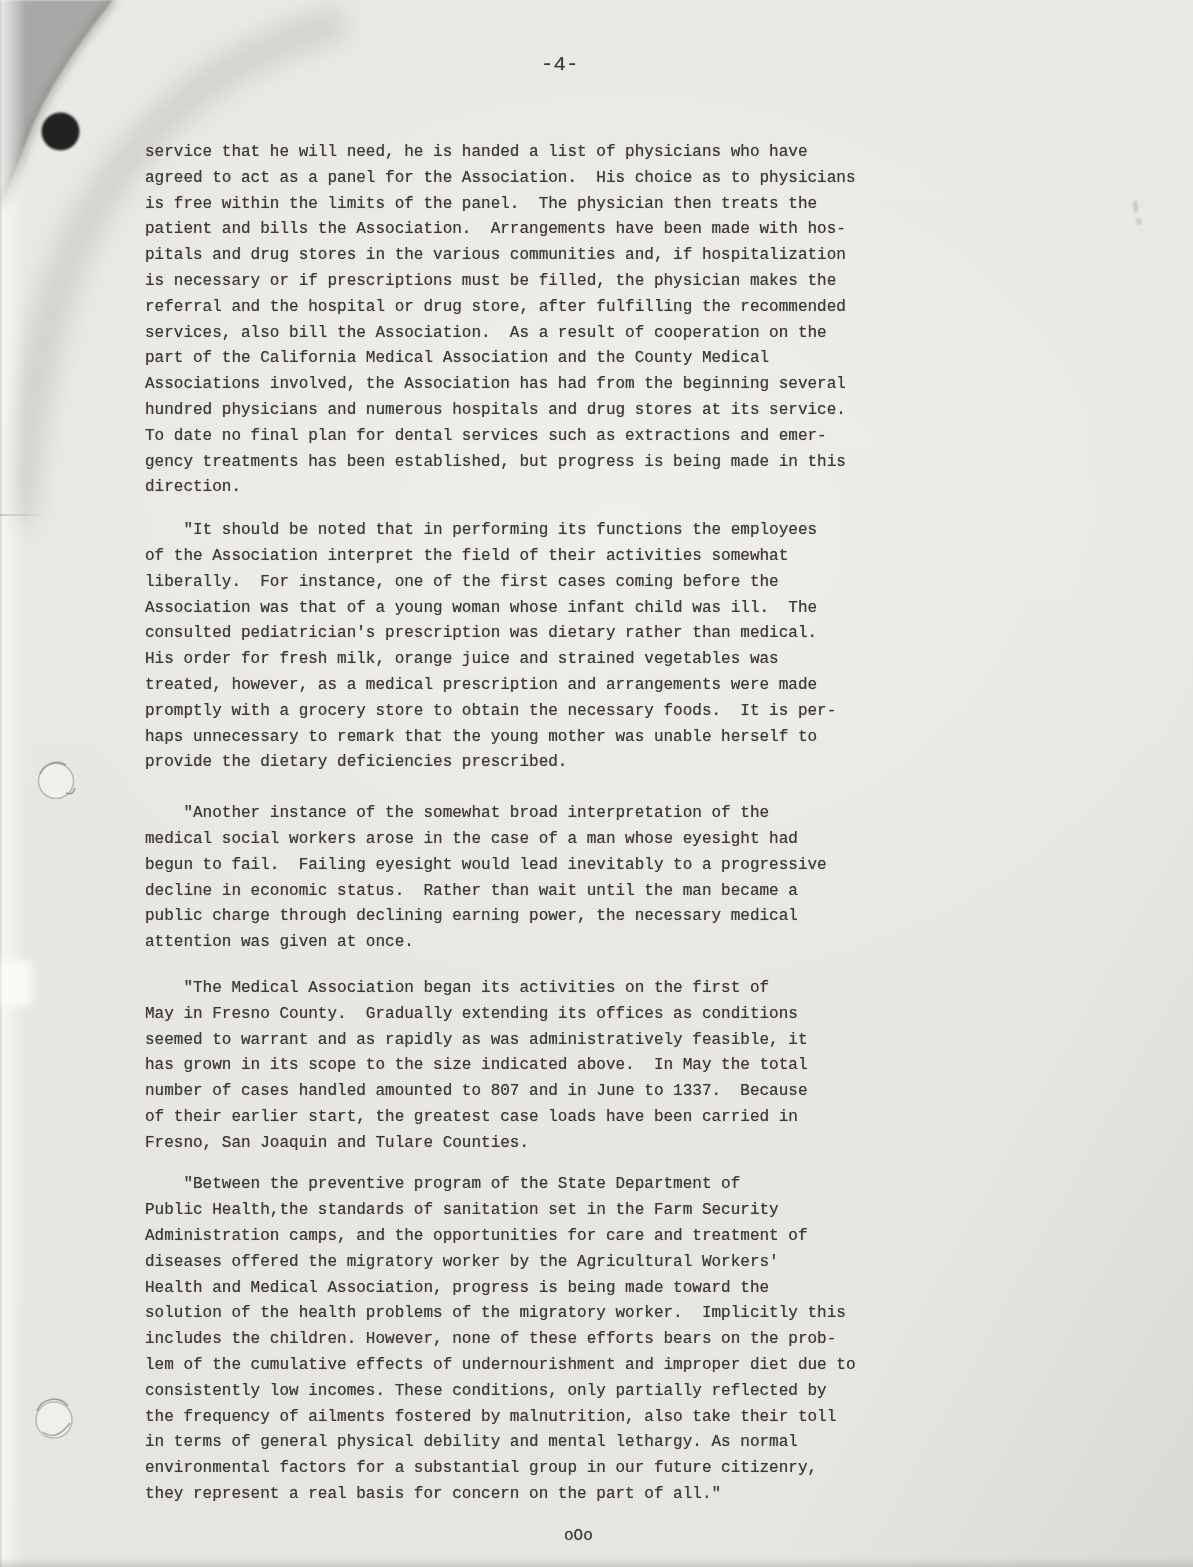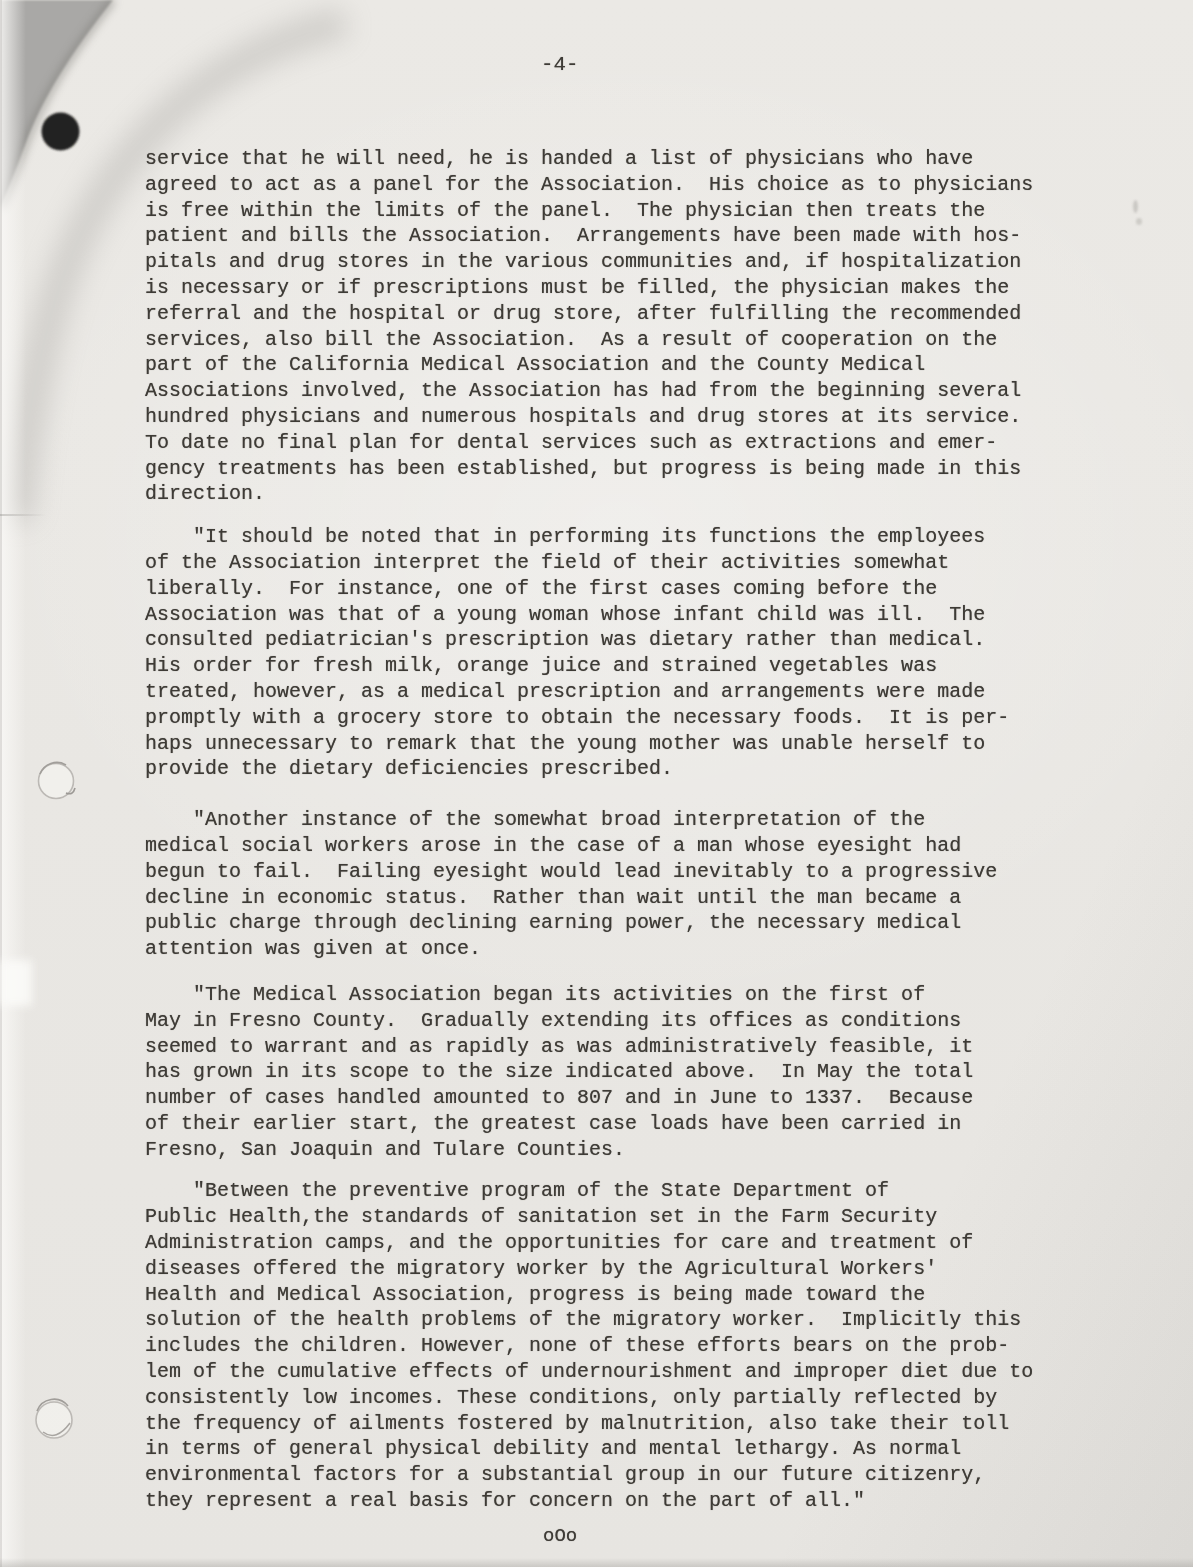--- a/index.html
+++ b/index.html
@@ -8,37 +8,37 @@
     width:1193px;height:1567px;
     background:
       radial-gradient(ellipse 900px 700px at 52% 34%, rgba(255,255,255,0.30), rgba(255,255,255,0) 70%),
       linear-gradient(115deg, rgba(0,0,0,0) 78%, rgba(110,108,104,0.10)),
       linear-gradient(#ebe9e5, #e7e5e1);
     overflow:hidden;
     font-family:"Liberation Mono","DejaVu Sans Mono",monospace;
     color:var(--ink,#3e3b36);
   }
   .doc{
-    position:absolute;left:145px;top:146px;
-    font-size:20px;line-height:25.8px;
+    position:absolute;left:145px;top:140px;
+    font-size:16px;line-height:25.8px;
     text-shadow:0 0 0.8px rgba(69,67,62,0.75);
   }
   .para{white-space:pre;}
   .para:nth-child(2){margin-top:17px;}
   .para:nth-child(3){margin-top:25px;}
   .para:nth-child(4){margin-top:20px;}
   .para:nth-child(5){margin-top:16px;}
   .page-number{
     position:absolute;left:541px;top:52px;
     font-size:20.8px;line-height:25.8px;
     text-shadow:0 0 0.8px rgba(69,67,62,0.75);
   }
   .footer-mark{
-    position:absolute;left:543px;top:1524px;
-    font-size:19px;line-height:25.8px;
+    position:absolute;left:564px;top:1524px;
+    font-size:16px;line-height:25.8px;
     text-shadow:0 0 0.8px rgba(69,67,62,0.75);
   }
   .corner-svg{position:absolute;left:0;top:0;}
   .edge-strip-left{
     position:absolute;left:0;top:0;width:26px;height:100%;
     background:linear-gradient(to right, rgba(250,249,247,0.85), rgba(250,249,247,0));
   }
   .edge-line-left{
     position:absolute;left:0;top:0;width:2px;height:100%;
     background:rgba(178,176,172,0.35);

